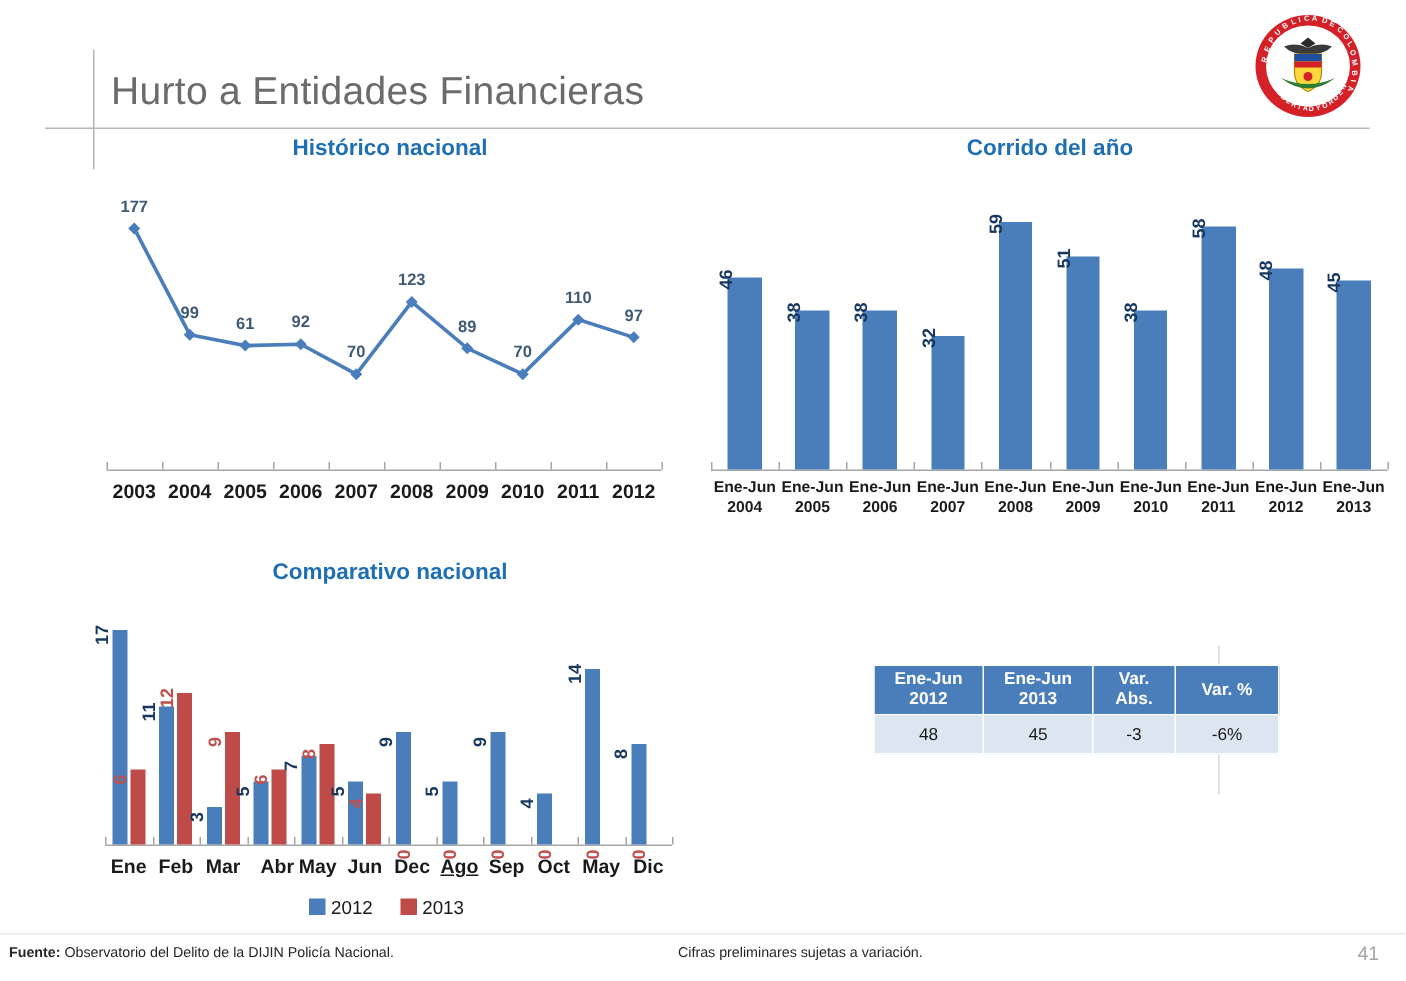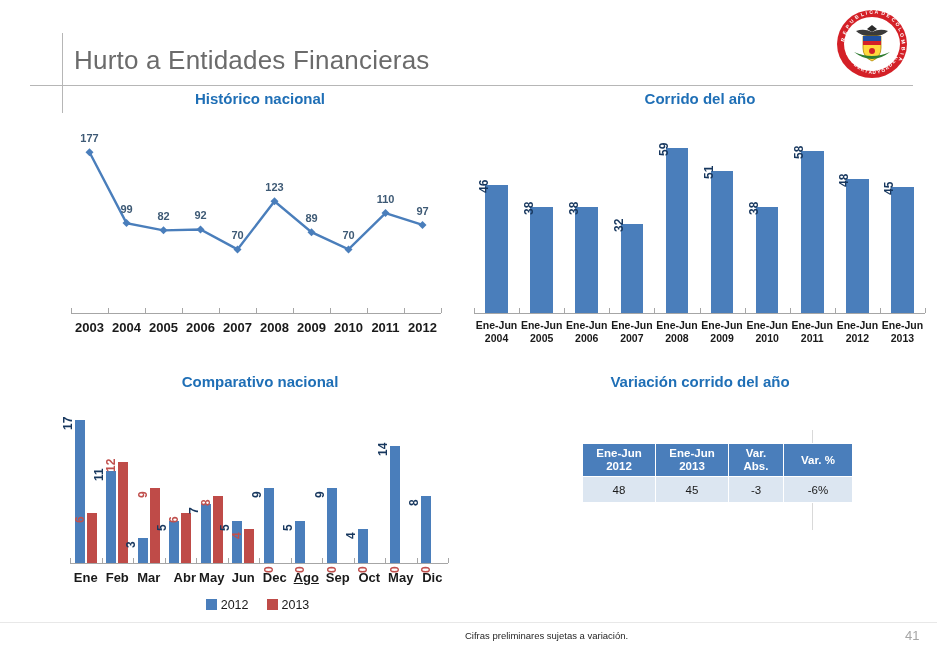--- a/index.html
+++ b/index.html
@@ -189,21 +189,21 @@
     background: #e8e8e8;
   }
   .foot {
     position: absolute;
     font-size: 9.5px;
     color: #262626;
     white-space: nowrap;
   }
   #foot-src  { left: 6px;  top: 630px; }
   #foot-src b { font-weight: bold; }
-  #foot-note { left: 452px; top: 630px; margin-left: 13px; }
+  #foot-note { left: 452px; top: 630px; }
   #foot-page { left: 905px; top: 628px; font-size: 13px; color: #a6a6a6; }
 </style>
 </head>
 <body>
 
 <div class="slide">
 
   <div class="hdr-vline"></div>
   <div class="hdr-hline"></div>
   <div class="page-title">Hurto a Entidades Financieras</div>
@@ -264,21 +264,20 @@
         <text transform="translate(54,59.3) rotate(-36)">D</text>
         <text transform="translate(57.5,55.8) rotate(-45)">E</text>
         <text transform="translate(60,52) rotate(-54)">N</text>
       </g>
     </svg>
   </div>
 
   <div class="panel-title" id="t-hist">Histórico nacional</div>
   <div class="panel-title" id="t-corr">Corrido del año</div>
   <div class="panel-title" id="t-comp">Comparativo nacional</div>
-  <div class="panel-title" id="t-var">Variación corrido del año</div>
 
   <div class="chart" id="chart-hist">
     <svg id="hist-svg" width="390" height="200">
         <path d="M29.5 32.3 L66.5 103.1 L103.5 110.4 L140.5 109.5 L177.5 129.4 L214.5 81.3 L251.5 112.2 L288.5 129.4 L325.5 93.1 L362.5 104.9" fill="none" stroke="#4a7ebb" stroke-width="2.4"></path>
         <path d="M29.5 28.264864864864876 L33.5 32.264864864864876 L29.5 36.264864864864876 L25.5 32.264864864864876 Z" fill="#4a7ebb"></path>
         <path d="M66.5 99.0972972972973 L70.5 103.0972972972973 L66.5 107.0972972972973 L62.5 103.0972972972973 Z" fill="#4a7ebb"></path>
         <path d="M103.5 106.36216216216216 L107.5 110.36216216216216 L103.5 114.36216216216216 L99.5 110.36216216216216 Z" fill="#4a7ebb"></path>
         <path d="M140.5 105.45405405405405 L144.5 109.45405405405405 L140.5 113.45405405405405 L136.5 109.45405405405405 Z" fill="#4a7ebb"></path>
         <path d="M177.5 125.43243243243242 L181.5 129.43243243243242 L177.5 133.43243243243242 L173.5 129.43243243243242 Z" fill="#4a7ebb"></path>
         <path d="M214.5 77.3027027027027 L218.5 81.3027027027027 L214.5 85.3027027027027 L210.5 81.3027027027027 Z" fill="#4a7ebb"></path>
@@ -309,21 +308,21 @@
         <div class="cat-label" style="left: 155.5px; width: 44px;">2007</div>
         <div class="cat-label" style="left: 192.5px; width: 44px;">2008</div>
         <div class="cat-label" style="left: 229.5px; width: 44px;">2009</div>
         <div class="cat-label" style="left: 266.5px; width: 44px;">2010</div>
         <div class="cat-label" style="left: 303.5px; width: 44px;">2011</div>
         <div class="cat-label" style="left: 340.5px; width: 44px;">2012</div>
       </div>
     <div id="hist-vals">
         <div class="pt-label" style="left: 9.5px; width: 40px; top: 12.2649px;">177</div>
         <div class="pt-label" style="left: 46.5px; width: 40px; top: 83.0973px;">99</div>
-        <div class="pt-label" style="left: 83.5px; width: 40px; top: 90.3622px;">82</div>
+        <div class="pt-label" style="left: 83.5px; width: 40px; top: 90.3622px;">61</div>
         <div class="pt-label" style="left: 120.5px; width: 40px; top: 89.4541px;">92</div>
         <div class="pt-label" style="left: 157.5px; width: 40px; top: 109.432px;">70</div>
         <div class="pt-label" style="left: 194.5px; width: 40px; top: 61.3027px;">123</div>
         <div class="pt-label" style="left: 231.5px; width: 40px; top: 92.1784px;">89</div>
         <div class="pt-label" style="left: 268.5px; width: 40px; top: 109.432px;">70</div>
         <div class="pt-label" style="left: 305.5px; width: 40px; top: 73.1081px;">110</div>
         <div class="pt-label" style="left: 342.5px; width: 40px; top: 84.9135px;">97</div>
       </div>
   </div>
 
@@ -511,16 +510,19 @@
       <tr>
         <td>48</td>
         <td>45</td>
         <td>-3</td>
         <td>-6%</td>
       </tr>
     </tbody>
   </table>
 
   <div class="footer-line"></div>
+  <div class="foot" id="foot-src">
+    <b>Fuente:</b><span> Observatorio del Delito de la DIJIN Policía Nacional.</span>
+  </div>
   <div class="foot" id="foot-note">Cifras preliminares sujetas a variación.</div>
   <div class="foot" id="foot-page">41</div>
 
 </div>
 
 </body></html>

